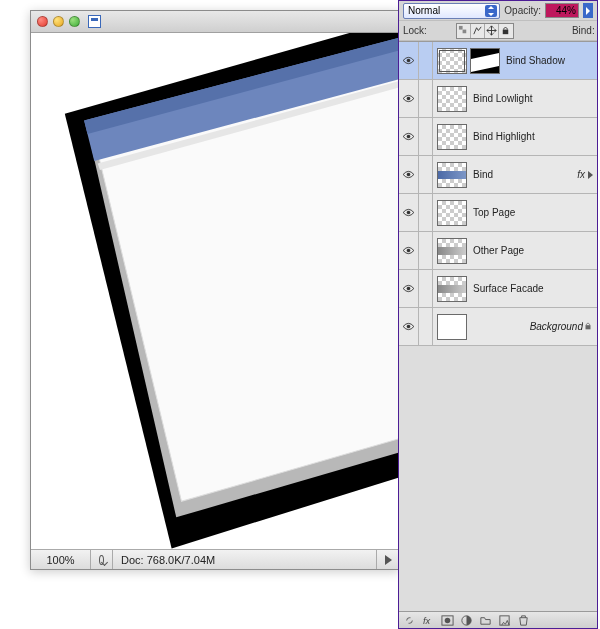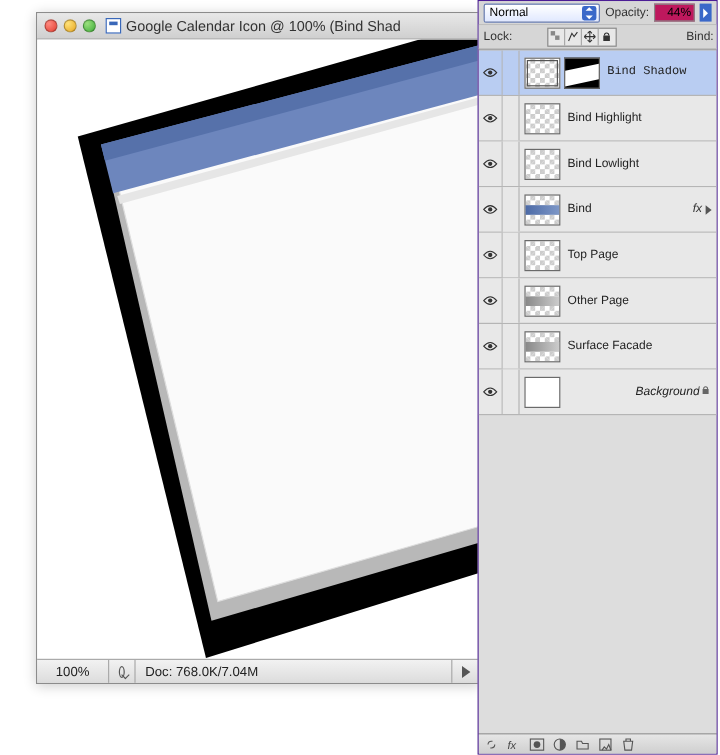--- a/index.html
+++ b/index.html
@@ -46,21 +46,21 @@
   .flyout::after{content:"";position:absolute;left:3px;top:4px;width:0;height:0;border-top:4px solid transparent;border-bottom:4px solid transparent;border-left:4px solid #fff;}
 
   .lp-row2 { background:#d6d6d6;gap:29px; }
   .lock-btns { display:flex; gap:0; border:1px solid #888; background:#e8e8e8; }
   .lock-btns span{ width:14px;height:14px;border-right:1px solid #aaa;display:flex;align-items:center;justify-content:center;}
   .lock-btns span:last-child{border-right:none;}
   .lock-btns svg{width:11px;height:11px;}
 
   .layers-list { flex:1; background:#dddddd; overflow:hidden; border-top:1px solid #9a9a9a; }
   .layer { display:flex; align-items:center; height:38px; border-bottom:1px solid #b5b5b5; background:#e8e8e8; }
-  .layer.selected { background:#b9cdf2;font-family:Liberation Mono, monospace; }
+  .layer.selected { background:#b9cdf2; }
   .vis { width:20px; height:100%; border-right:1px solid #b5b5b5; display:flex;align-items:center;justify-content:center; }
   .spacer-col { width:14px; height:100%; border-right:1px solid #b5b5b5; background: #e8e8e8; }
   .layer.selected .spacer-col { background:#b9cdf2; }
   .thumb-group{ display:flex; align-items:center; gap:3px; padding-left:4px; }
   .thumb { width:30px; height:26px; border:1px solid #6a6a6a; background:#fff; position:relative; }
   .thumb.checker{ background-image: linear-gradient(45deg,#ccc 25%,transparent 25%),linear-gradient(-45deg,#ccc 25%,transparent 25%),linear-gradient(45deg,transparent 75%,#ccc 75%),linear-gradient(-45deg,transparent 75%,#ccc 75%); background-size:8px 8px; background-position:0 0,0 4px,4px -4px,-4px 0; }
   .thumb.mask { background:#000; display:flex; align-items:flex-end; }
   .thumb.mask::after{content:"";display:block;width:100%;height:55%;background:#fff;transform:skewY(-12deg);transform-origin:left bottom;}
   .thumb.black-square::after{content:"";position:absolute;left:5px;top:5px;width:16px;height:14px;background:#000;}
   .thumb.gradient-blue::after{content:"";position:absolute;left:0;top:8px;right:0;height:8px;background:linear-gradient(90deg,#4c6aa6,#7d97c7);}
@@ -86,21 +86,20 @@
 <body>
 
 <div class="doc-window">
   <div class="titlebar">
     <div class="traffic">
       <div class="light close"></div>
       <div class="light min"></div>
       <div class="light zoom"></div>
     </div>
     <div class="doc-icon"></div>
-    <div class="win-title">Google Calendar Icon @ 100% (Bind Shad</div>
   </div>
 
   <div class="canvas-wrap">
     <svg viewBox="0 0 370 520" xmlns="http://www.w3.org/2000/svg">
       <rect x="0" y="0" width="370" height="520" fill="#ffffff"></rect>
       <g transform="translate(40,60) rotate(-10)">
 
         <path d="M -10 20 L 380 -20 L 410 420 L 20 470 Z" fill="#000"></path>
 
         <path d="M 10 45 L 370 10 L 395 400 L 30 440 Z" fill="#b8b8b8"></path>
@@ -192,35 +191,35 @@
         <div class="vis">
           <svg class="eye" viewBox="0 0 14 10">
             <path d="M1 5 Q7 -2 13 5 Q7 12 1 5 Z" fill="none" stroke="#333"></path>
             <circle cx="7" cy="5" r="2" fill="#333"></circle>
           </svg>
         </div>
         <div class="spacer-col"></div>
         <div class="thumb-group">
           <div class="thumb checker"></div>
         </div>
+        <div class="layer-name">Bind Lowlight</div>
+        <div class="trail"></div>
+      </div>
+      <div class="layer">
+        <div class="vis">
+          <svg class="eye" viewBox="0 0 14 10">
+            <path d="M1 5 Q7 -2 13 5 Q7 12 1 5 Z" fill="none" stroke="#333"></path>
+            <circle cx="7" cy="5" r="2" fill="#333"></circle>
+          </svg>
+        </div>
+        <div class="spacer-col"></div>
+        <div class="thumb-group">
+          <div class="thumb checker"></div>
+        </div>
         <div class="layer-name">Bind Highlight</div>
-        <div class="trail"></div>
-      </div>
-      <div class="layer">
-        <div class="vis">
-          <svg class="eye" viewBox="0 0 14 10">
-            <path d="M1 5 Q7 -2 13 5 Q7 12 1 5 Z" fill="none" stroke="#333"></path>
-            <circle cx="7" cy="5" r="2" fill="#333"></circle>
-          </svg>
-        </div>
-        <div class="spacer-col"></div>
-        <div class="thumb-group">
-          <div class="thumb checker"></div>
-        </div>
-        <div class="layer-name">Bind Lowlight</div>
         <div class="trail"></div>
       </div>
       <div class="layer">
         <div class="vis">
           <svg class="eye" viewBox="0 0 14 10">
             <path d="M1 5 Q7 -2 13 5 Q7 12 1 5 Z" fill="none" stroke="#333"></path>
             <circle cx="7" cy="5" r="2" fill="#333"></circle>
           </svg>
         </div>
         <div class="spacer-col"></div>

